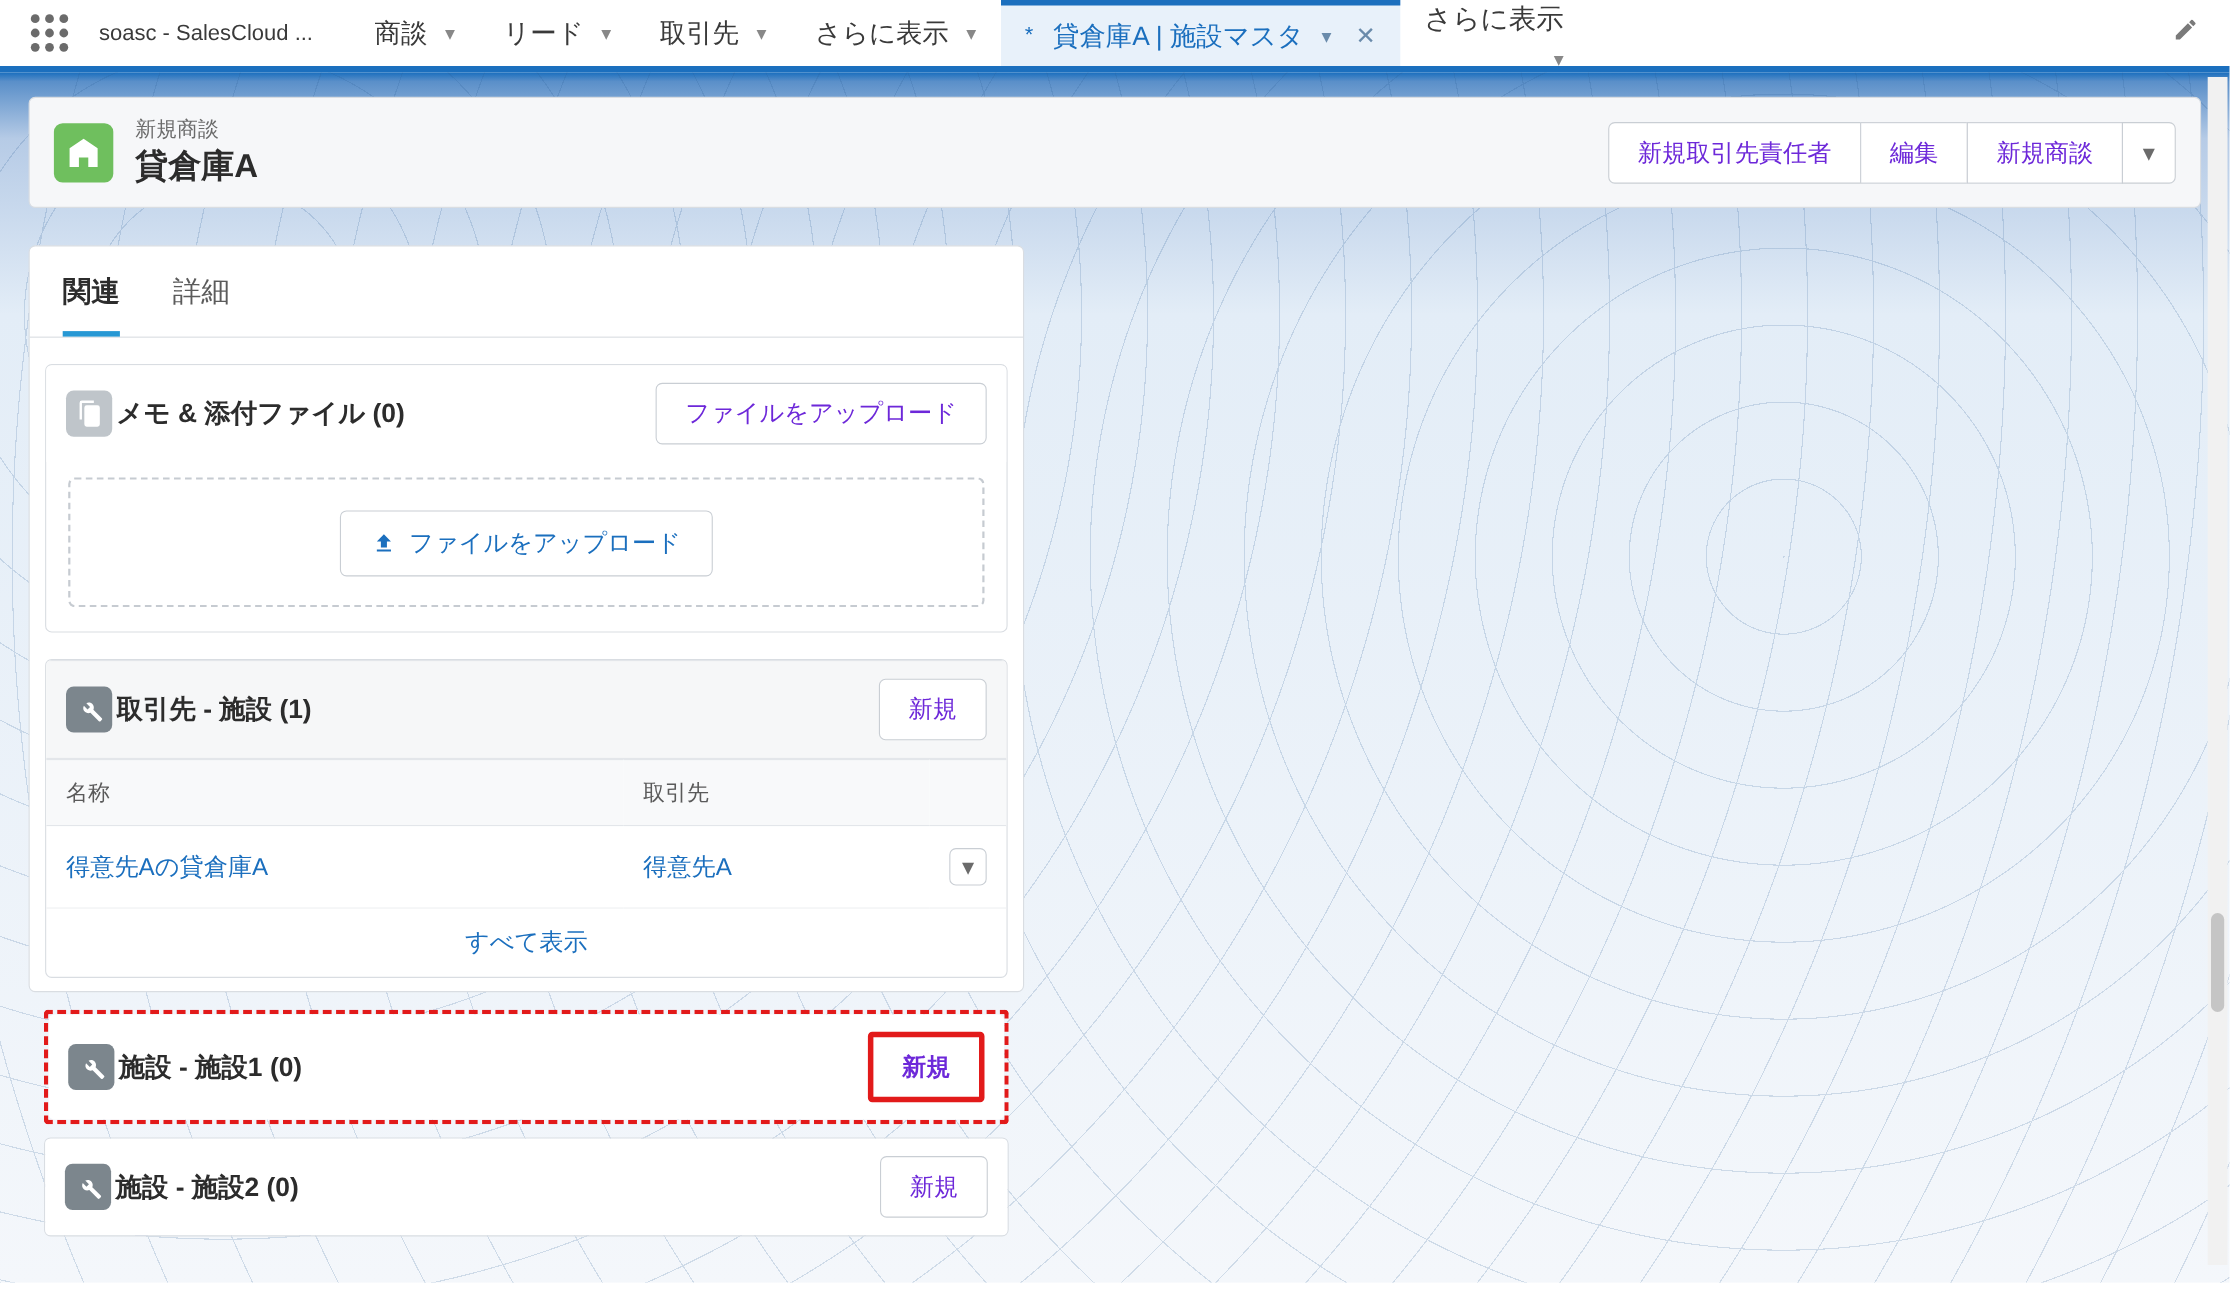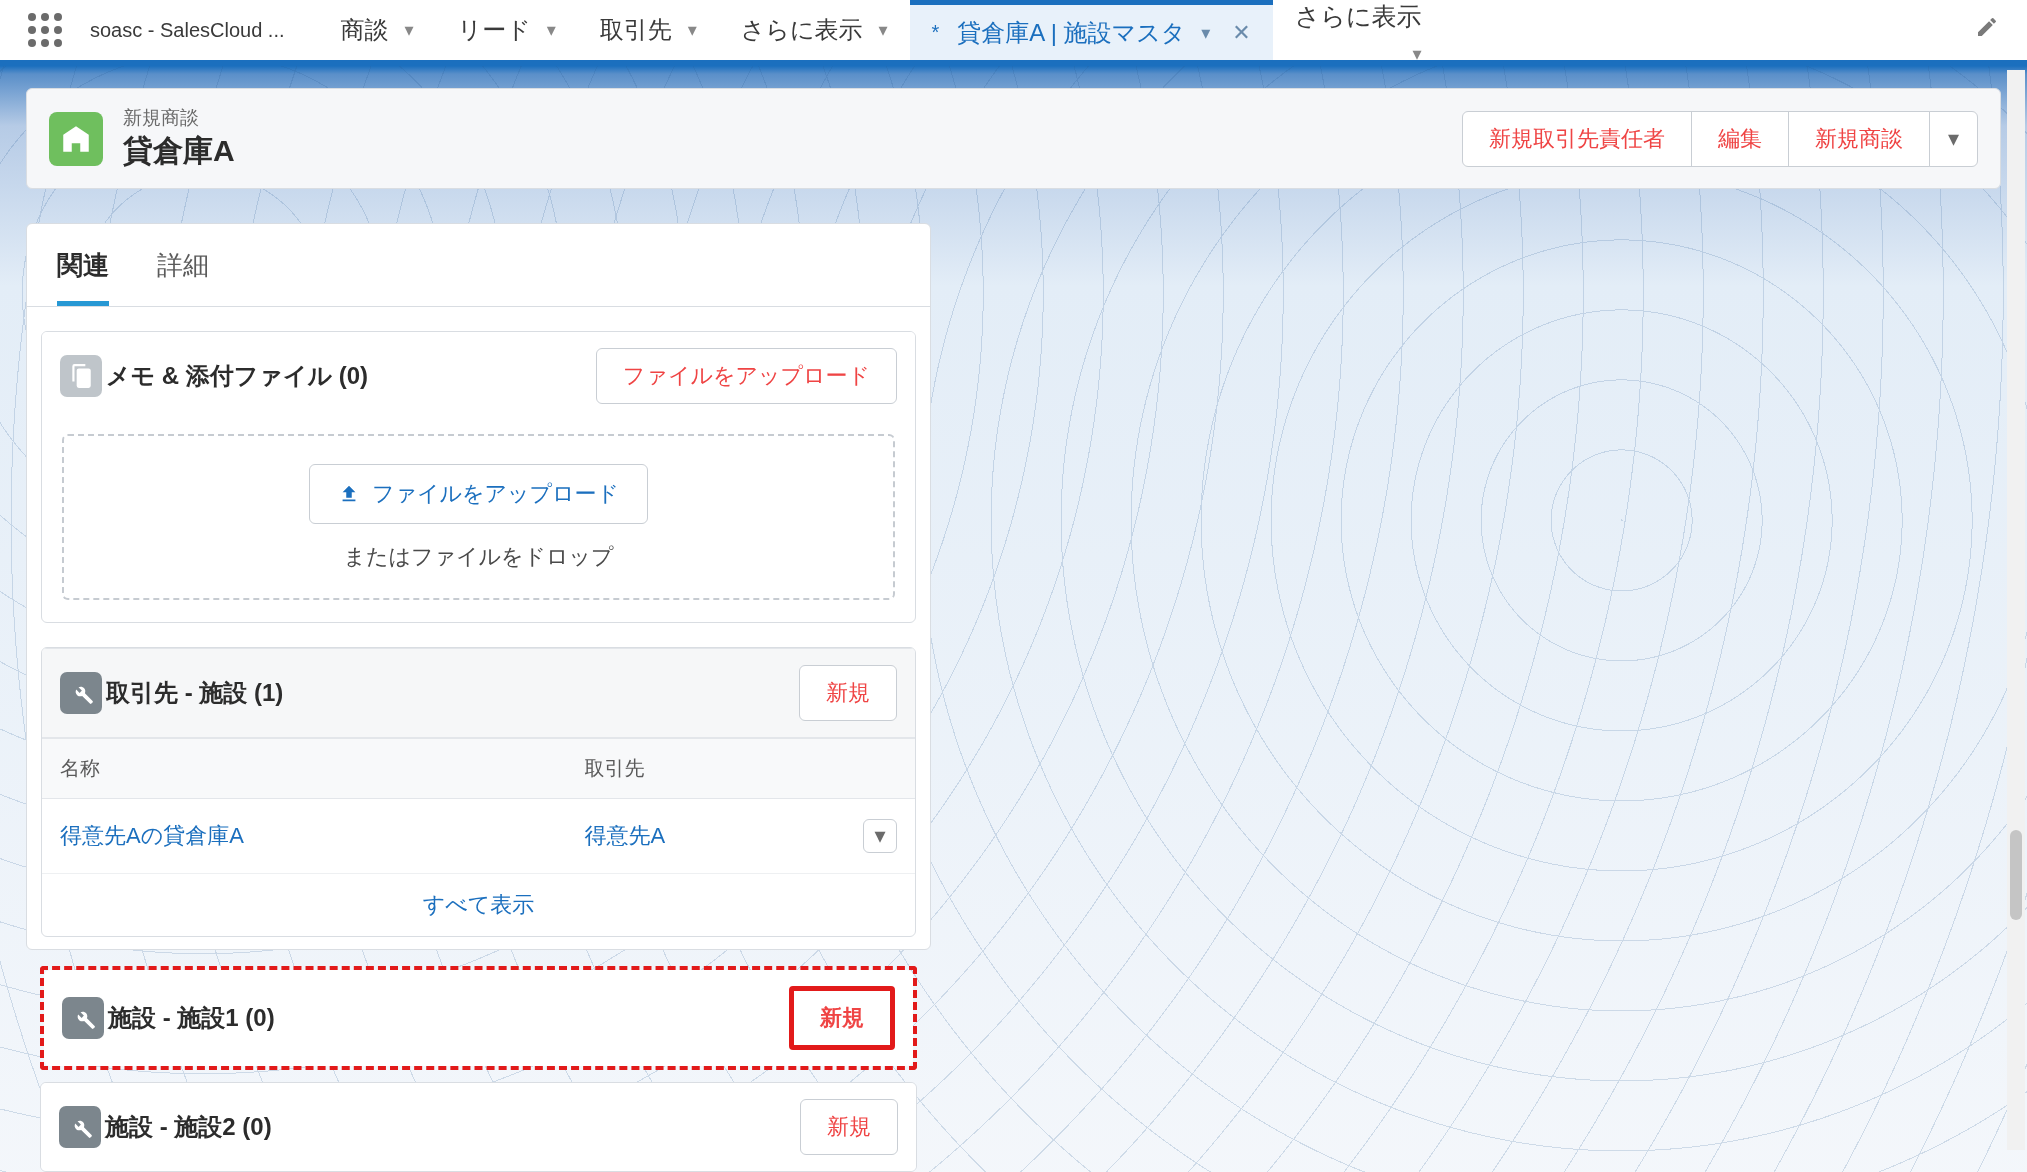--- a/index.html
+++ b/index.html
@@ -55,21 +55,21 @@
   .objicon {
     width: 54px; height: 54px; background: #6fbf5e; border-radius: 8px; margin-right: 20px;
     display: flex; align-items: center; justify-content: center; color: #fff;
   }
   .objicon svg { width: 34px; height: 34px; }
   .hdr-text .kind { font-size: 19px; color: #6b6b6b; }
   .hdr-text .title { font-size: 30px; font-weight: 700; color: #2c2c2c; }
   .hdr-actions { margin-left: auto; display: flex; gap: 0; }
   .btn {
     background: #fff; border: 1px solid #c9ced4; padding: 12px 26px; font-size: 22px;
-    color: #ef4444; cursor: pointer; border-radius: 6px;
+    color: #6d28d9; cursor: pointer; border-radius: 6px;
   }
   .grp .btn { border-radius: 0; margin-left: -1px; }
   .grp .btn:first-child { border-radius: 6px 0 0 6px; margin-left: 0; }
   .grp .btn:last-child { border-radius: 0 6px 6px 0; }
   .btn.icon-only { padding: 12px 18px; color: #6b6b6b; }
 
   
   .maincol { width: 905px; z-index: 1; position: relative; }
 
   .tabcard {
@@ -220,21 +220,20 @@
               <button class="btn">ファイルをアップロード</button>
             </div>
           </div>
           <div class="dropzone">
             <div class="ubtn">
               <svg viewBox="0 0 24 24" width="22" height="22" fill="#1b6fbe">
                   <path d="M9 16h6v-6h4l-7-7-7 7h4v6zm-4 2h14v2H5v-2z"></path>
                 </svg>
               <span>ファイルをアップロード</span>
             </div>
-            <p>またはファイルをドロップ</p>
           </div>
         </div>
 
         <div class="relcard">
           <div class="relhdr shade">
             <div class="relicon">
               <svg viewBox="0 0 24 24" fill="currentColor">
                   <path d="M22.7 19.3l-7.1-7.1c.6-1.4.5-3.1-.5-4.4-1.3-1.7-3.6-2.1-5.4-1.1l3.1 3.1-2.1 2.1-3.1-3.1c-1 1.8-.6 4.1 1.1 5.4 1.3 1 3 1.1 4.4.5l7.1 7.1c.4.4 1 .4 1.4 0l1.1-1.1c.4-.4.4-1 0-1.4z"></path>
                 </svg>
             </div>

